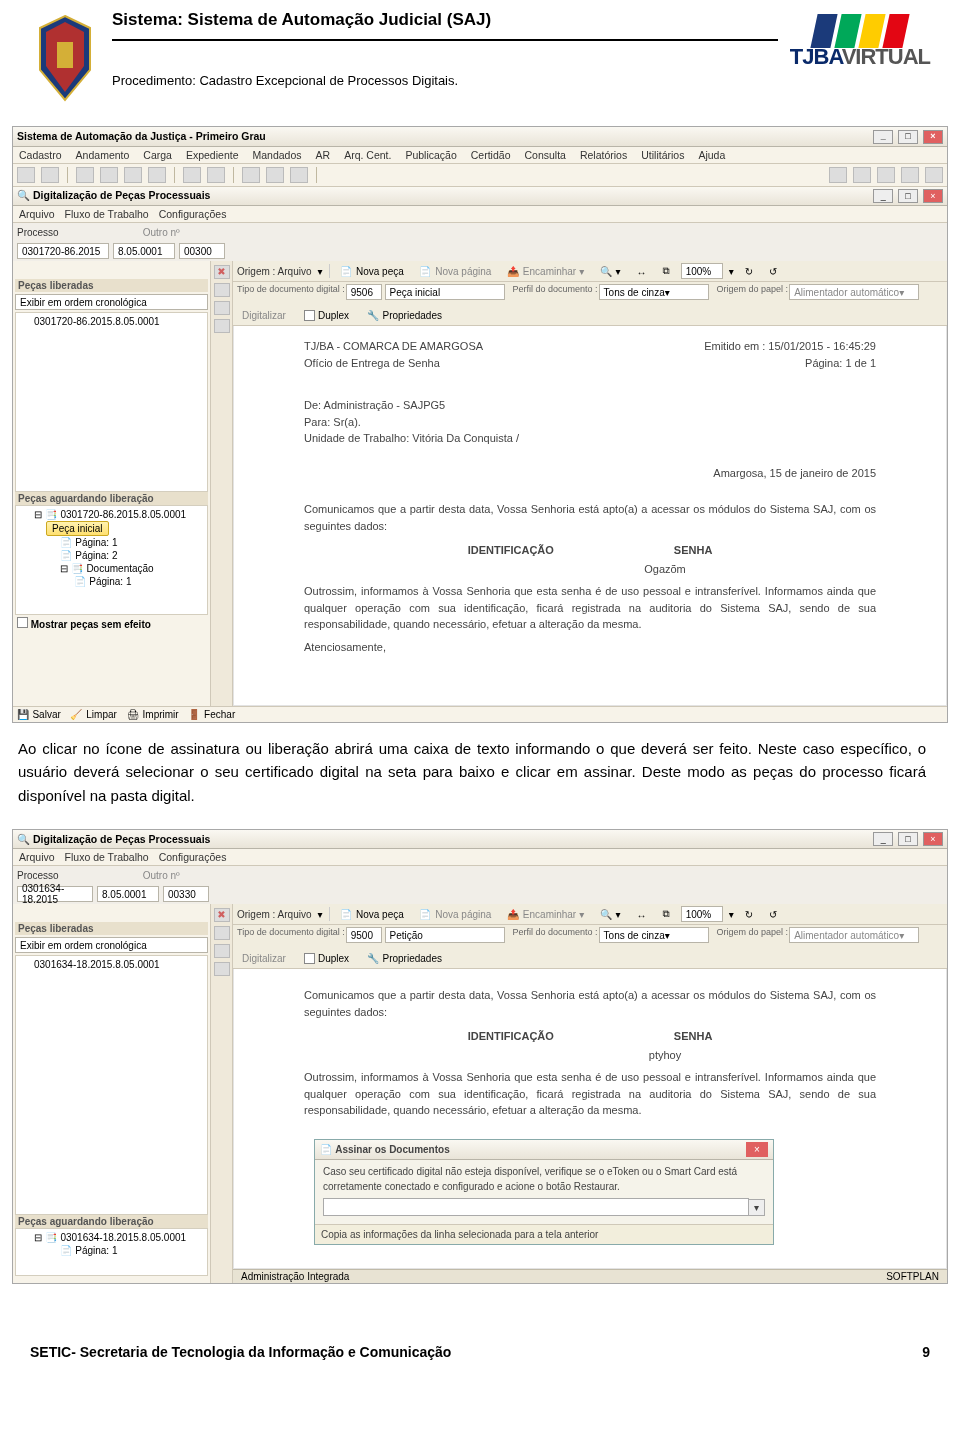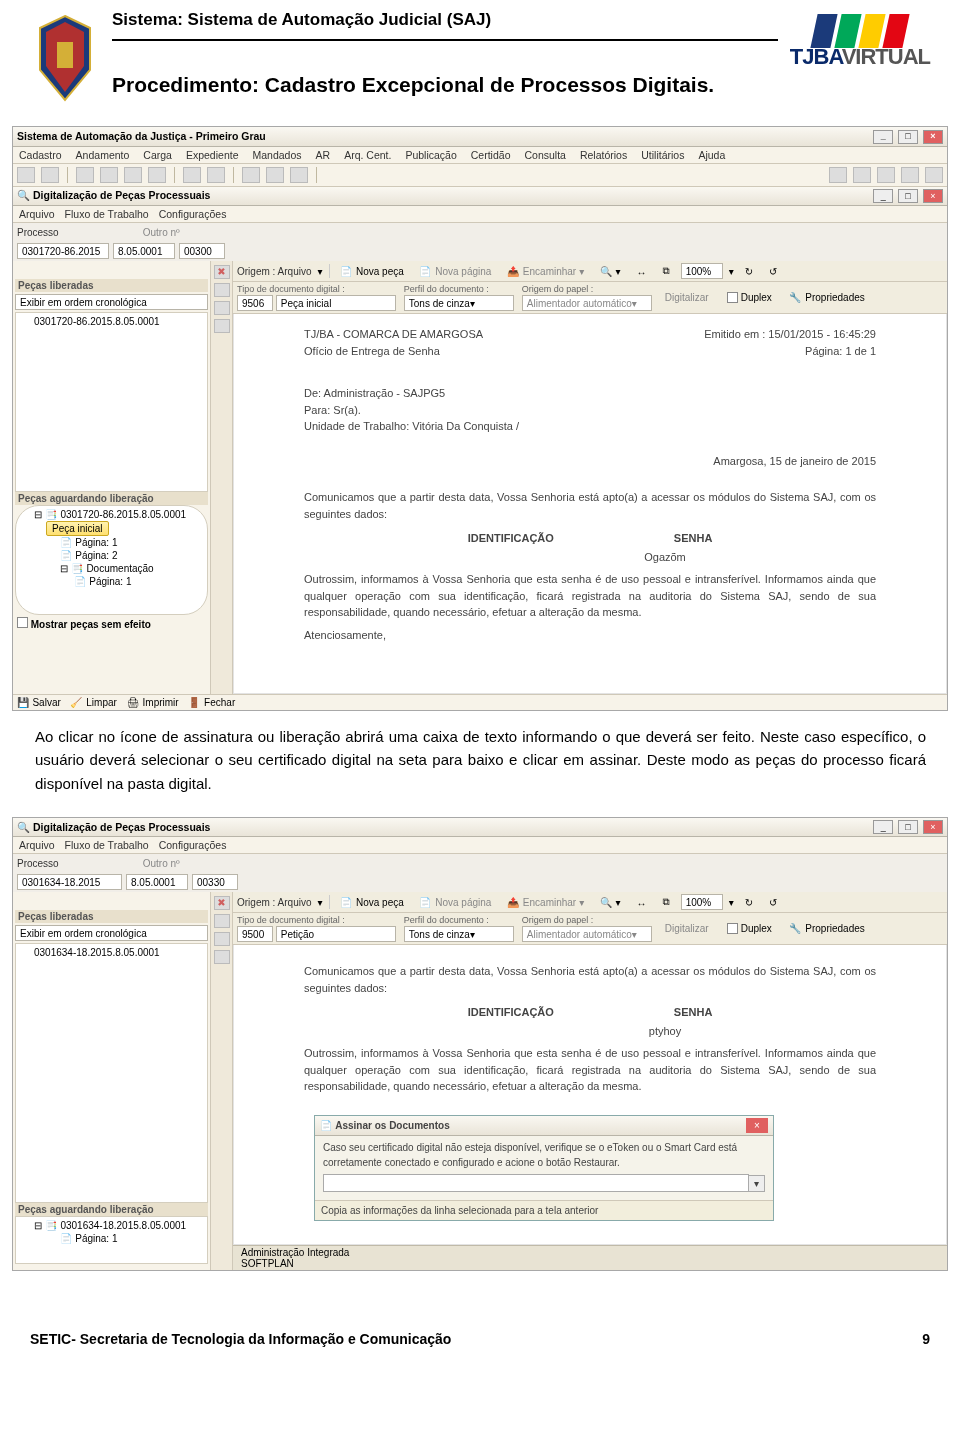--- a/index.html
+++ b/index.html
@@ -4,21 +4,21 @@
 <style>
   * { box-sizing: border-box; margin: 0; padding: 0; }
   body { font-family: Arial, sans-serif; background: #fff; width: 960px; margin: 0 auto; color: #000; }
   
   
   .pg-header { display: flex; align-items: flex-start; padding: 10px 30px 0 30px; gap: 12px; }
   .pg-crest { margin-top: 4px; }
   .pg-hdr-text { flex: 1; }
   .pg-hdr-text .sys { font-size: 17px; font-weight: bold; padding-bottom: 3px; }
   .pg-hdr-text .hr { border-top: 2px solid #000; margin: 6px 0 8px 0; }
-  .pg-hdr-text .proc { font-size: 21px; font-weight: bold; margin-top: 32px; }
+  .pg-hdr-text .proc { font-size: 13px; font-weight: normal; margin-top: 32px; }
   .pg-logo { text-align: right; margin-top: 4px; }
   .logo-label { font-size: 22px; font-weight: 800; letter-spacing: -1px; margin-top: -4px; }
   .logo-bars { display: flex; gap: 4px; justify-content: center; }
   .logo-bars span { width: 20px; height: 34px; display: inline-block; transform: skewX(-12deg); }
   .lb1 { background: #1b3a7a; }
   .lb2 { background: #00a859; }
   .lb3 { background: #ffcc00; }
   .lb4 { background: #e30613; }
   
   
@@ -33,31 +33,31 @@
   .iconbar .ico { width: 18px; height: 16px; background: #ddd; border: 1px solid #bbb; display: inline-block; }
   .iconbar .sep { width: 1px; height: 16px; background: #c0b8a0; margin: 0 2px; }
   .row { display: flex; align-items: center; gap: 4px; padding: 2px 4px; }
   .row-label { font-size: 10px; color: #333; }
   .fld { background: #fff; border: 1px solid #b8b4a8; padding: 1px 4px; font-size: 10px; height: 16px; display: inline-flex; align-items: center; }
   .gray { color: #888; }
   .sidebar { width: 198px; background: #f7f3e9; border-right: 1px solid #cfc8b8; padding: 2px; font-size: 10px; }
   .sidebar .sect-title { background: #e8e0cc; padding: 1px 3px; font-weight: bold; color: #555; }
   .sidebar .field { margin: 2px 0; }
   .sidebar .tree { background: #fff; border: 1px solid #d4cebe; min-height: 70px; padding: 2px 4px; font-size: 10px; }
-  .sidebar .tree.tall { min-height: 110px; border-radius: 24px; }
+  .sidebar .tree.tall { min-height: 110px; }
   .sidebar .tree .node { padding: 1px 0 1px 14px; }
   .sidebar .tree .node.sel { background: linear-gradient(#fff2b0,#ffe070); border: 1px solid #cca820; border-radius: 2px; display: inline-block; padding: 1px 5px; }
   .body2col { display: flex; }
   .toolstrip { width: 22px; background: #efe9da; border-right: 1px solid #cfc8b8; display: flex; flex-direction: column; align-items: center; gap: 4px; padding: 4px 0; }
   .toolstrip .ti { width: 16px; height: 14px; background: #ddd; border: 1px solid #bbb; color: #d06060; font-size: 10px; line-height: 12px; text-align: center; }
   .docpanel { flex: 1; display: flex; flex-direction: column; }
   .docpanel .doctoolbar { display: flex; align-items: center; gap: 6px; padding: 2px 4px; border-bottom: 1px solid #cfc8b8; background: #f1eddf; font-size: 10px; flex-wrap: wrap; }
   .tbtn { display: inline-flex; align-items: center; gap: 3px; padding: 1px 4px; border: 1px solid transparent; }
   .dochead { display: flex; gap: 8px; padding: 2px 4px; border-bottom: 1px solid #cfc8b8; background: #f1eddf; font-size: 10px; align-items: center; flex-wrap: wrap; }
-  .dochead .block { display: flex; flex-direction: column; gap: 1px; }
+  .dochead .block { display: flex; flex-direction: row; gap: 1px; }
   .dochead .lbl { font-size: 9px; color: #666; }
   .docarea { background: #fff; border: 1px solid #e3e3e3; border-top: none; padding: 12px 70px; font-family: Arial, sans-serif; color: #444; font-size: 11px; line-height: 1.5; overflow: hidden; }
   .docarea .toprow { display: flex; justify-content: space-between; font-size: 11px; }
   .docarea p { margin: 6px 0; text-align: justify; }
   .docarea .ident { display: flex; justify-content: center; gap: 120px; font-weight: bold; margin: 8px 0; }
   .docarea .ident span { text-align: left; }
   .docarea .identvals { display: flex; justify-content: center; gap: 150px; margin-top: -6px; }
   .bottomrow { display: flex; gap: 10px; padding: 2px 4px; border-top: 1px solid #cfc8b8; background: #f7f3e9; font-size: 10px; }
   .bottomrow .ck { display: inline-flex; align-items: center; gap: 3px; }
   .chk { width: 11px; height: 11px; border: 1px solid #888; background: #fff; display: inline-block; }
@@ -65,24 +65,24 @@
   
   .dialog { border: 1px solid #8aa; background: #f5f3ea; width: 460px; margin: 0 auto; font-size: 10px; }
   .dialog .dtitle { display: flex; justify-content: space-between; align-items: center; background: linear-gradient(#faf8f2,#e9e4d8); border-bottom: 1px solid #b8b4a8; padding: 2px 5px; }
   .dialog .dtitle .close { background: #e06060; color: #fff; width: 22px; text-align: center; font-size: 10px; }
   .dialog .dbody { padding: 4px 8px; }
   .dialog .sel { display: flex; align-items: center; margin: 4px 0; }
   .dialog .selbox { flex: 1; height: 18px; border: 1px solid #aaa; background: #fff; }
   .dialog .dbtns { display: flex; gap: 8px; margin: 4px 0; }
   .dialog .dbtn { padding: 1px 6px; }
   .dialog .dfoot { background: #f2eedc; border-top: 1px solid #cfc8b8; padding: 2px 6px; font-size: 10px; }
-  .statusbar { display: flex; justify-content: space-between; background: #e8e3d3; border-top: 1px solid #c0baa8; padding: 1px 8px; font-size: 10px; flex-direction: column; }
-  
-  
-  .para { padding: 14px 34px 4px 35px; font-size: 15px; line-height: 1.55; text-align: justify; }
+  .statusbar { display: flex; justify-content: space-between; background: #e8e3d3; border-top: 1px solid #c0baa8; padding: 1px 8px; font-size: 10px; }
+  
+  
+  .para { padding: 14px 34px 4px 18px; font-size: 15px; line-height: 1.55; text-align: justify; }
   
   
   .pg-footer { position: relative; margin-top: 60px; padding: 0 30px 14px 30px; display: flex; justify-content: space-between; font-size: 14px; font-weight: bold; }
 </style>
 </head>
 <body>
 
 <div class="pg-header">
   <div class="pg-crest">
     <svg width="70" height="90">
@@ -317,21 +317,21 @@
     <span>Configurações</span>
   </div>
   <div class="row">
     <span class="row-label">Processo</span>
     <span class="ico" style="width:14px;height:14px"></span>
     <span class="ico" style="width:14px;height:14px"></span>
     <span style="width:40px"></span>
     <span class="row-label gray">Outro nº</span>
   </div>
   <div class="row">
-    <span class="fld" style="width:105px">0301634-18.2015</span>
+    <span class="fld" style="width:76px">0301634-18.2015</span>
     <span class="fld" style="width:62px">8.05.0001</span>
     <span class="fld" style="width:46px">00330</span>
     <span class="ico" style="width:14px;height:14px"></span>
   </div>
 
   <div class="body2col">
     <div class="sidebar">
       <div class="row" style="padding:1px 0">
         <span class="ico" style="width:14px;height:14px"></span>
         <span class="ico" style="width:14px;height:14px"></span>

